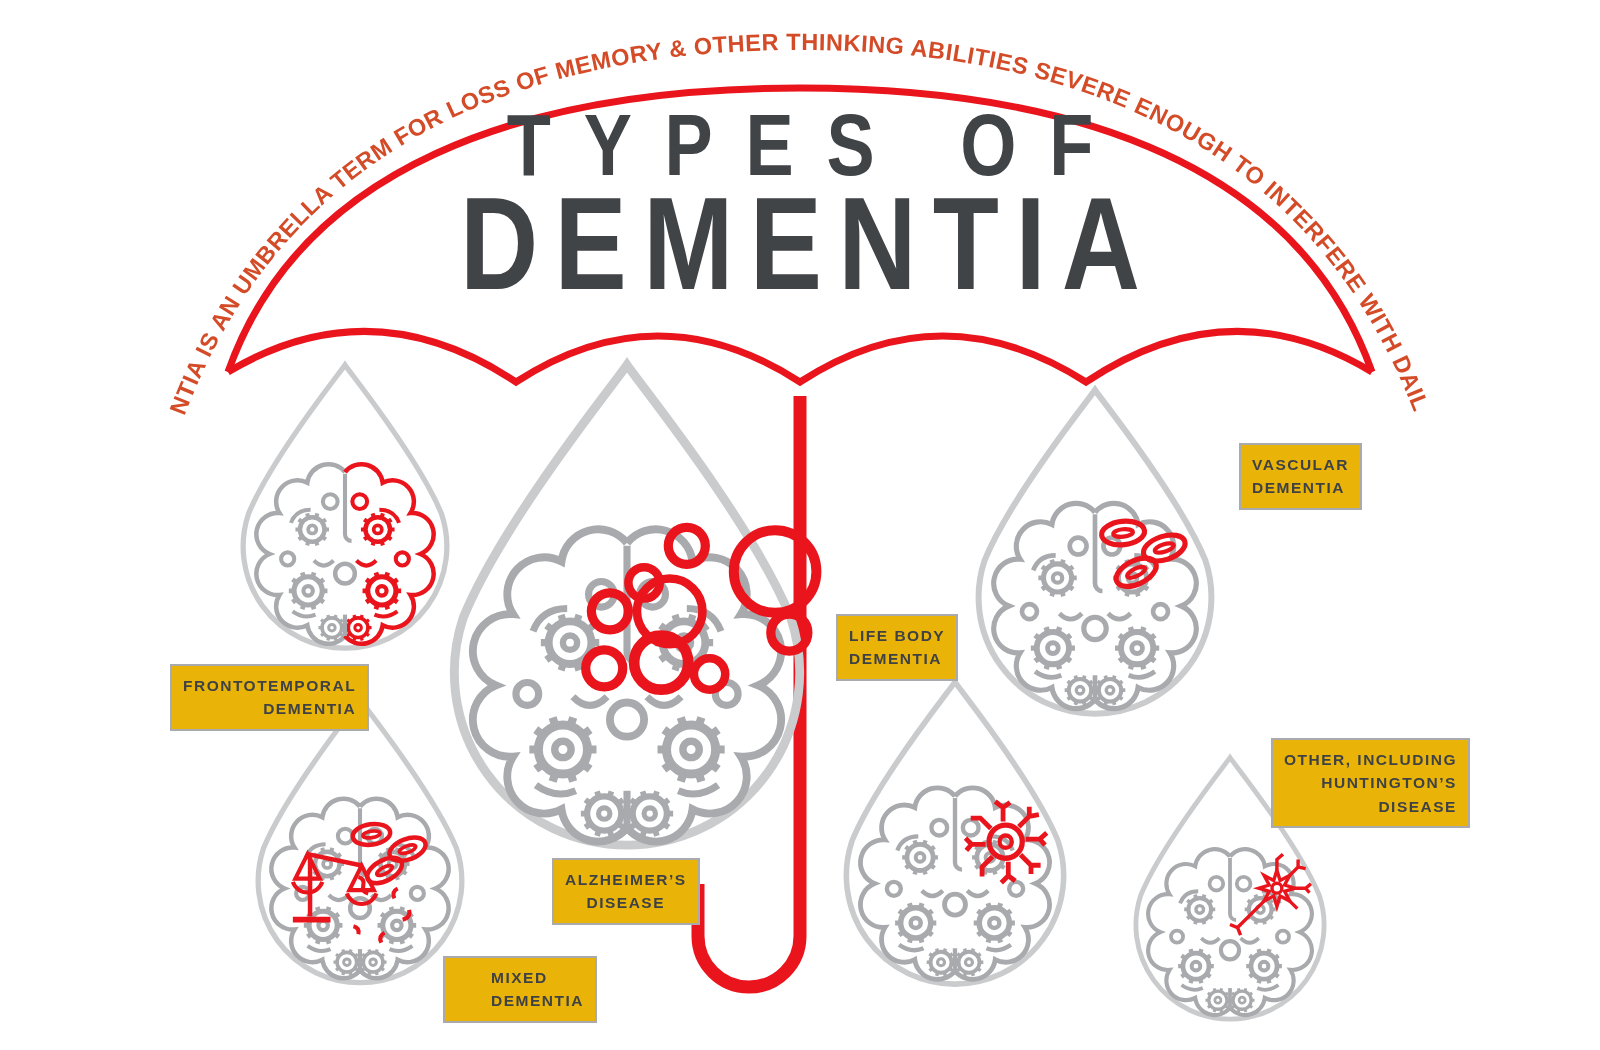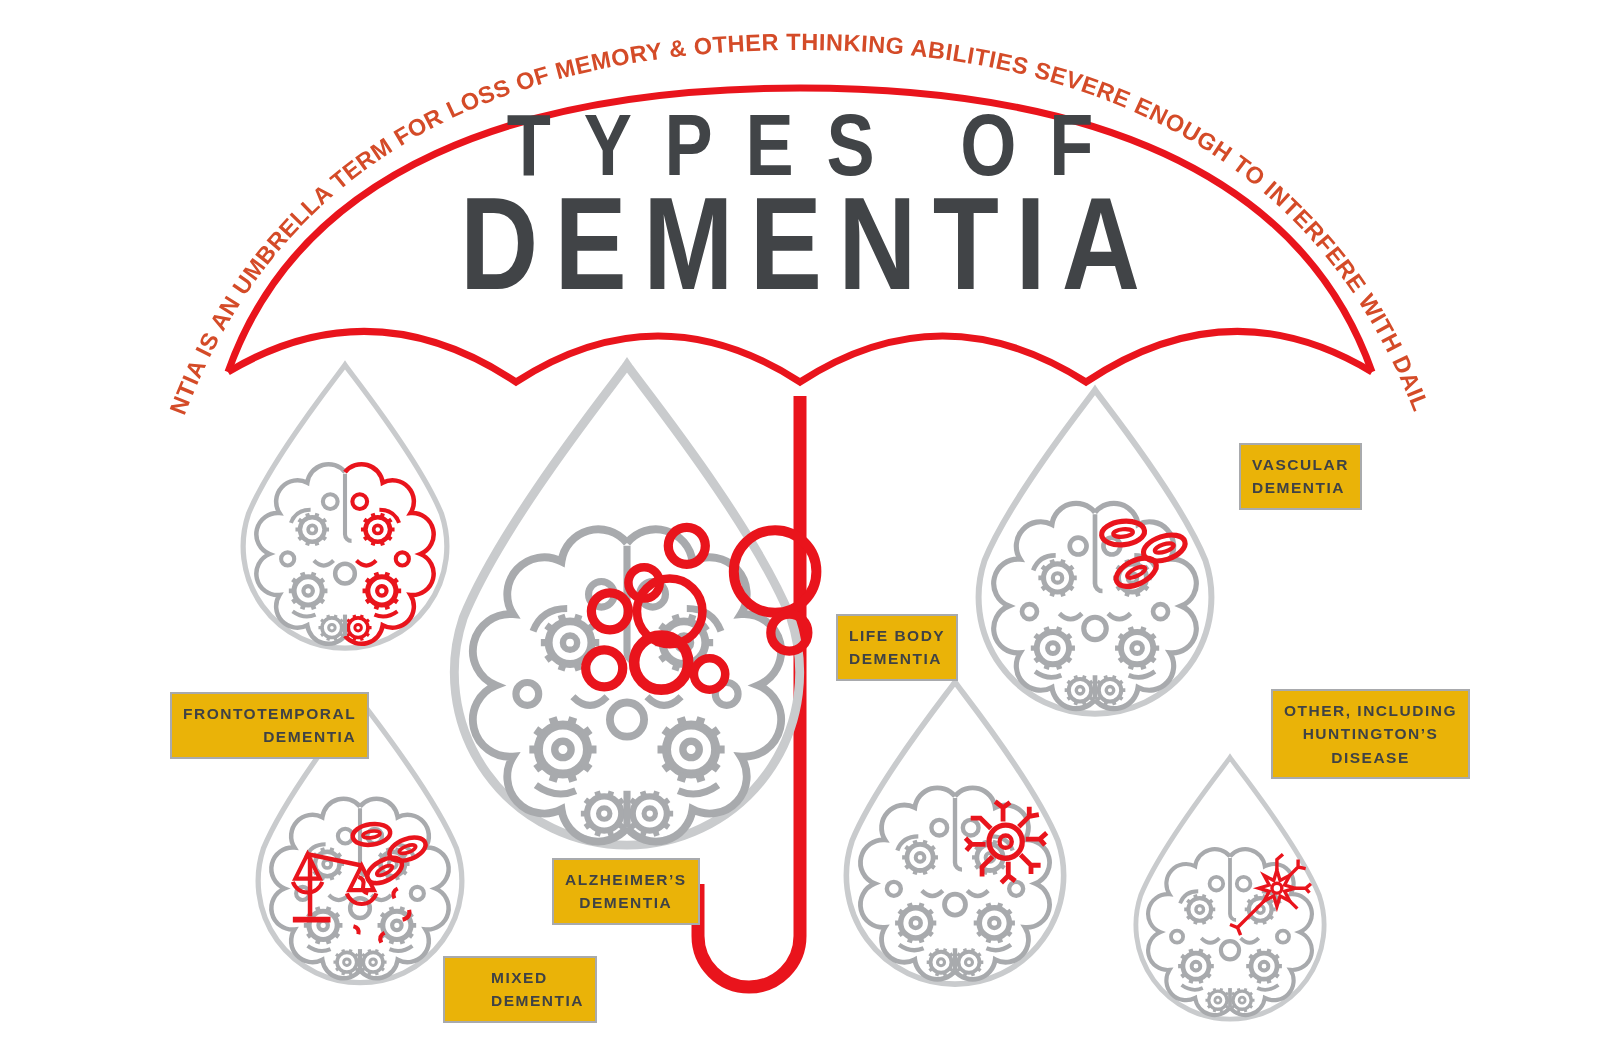--- a/index.html
+++ b/index.html
@@ -22,26 +22,26 @@
          transform:scaleX(0.82);transform-origin:50% 0;}
   .t1{font-size:88px;font-weight:bold;letter-spacing:40px;margin-right:-40px;line-height:82px;}
   .t2{font-size:132px;font-weight:bold;letter-spacing:20px;margin-right:-20px;line-height:116px;margin-top:0px;}
 
   
   .label{
     position:absolute;border:2px solid #a8aaad;background:#eab308;
     padding:8px 11px;font-weight:bold;font-size:15.5px;letter-spacing:1.5px;
     line-height:1.5;color:#3f4245;white-space:pre-line;
   }
-  .lab-frontotemporal{left:170px;top:692px;text-align:right;}
+  .lab-frontotemporal{left:170px;top:664px;text-align:right;}
   .lab-alzheimers{left:552px;top:858px;text-align:center;}
   .lab-mixed{left:443px;top:956px;text-align:left;padding-left:46px;}
   .lab-lewy{left:836px;top:614px;text-align:left;}
   .lab-vascular{left:1239px;top:443px;text-align:left;}
-  .lab-other{left:1271px;top:689px;text-align:center;}
+  .lab-other{left:1271px;top:738px;text-align:right;}
 </style>
 </head>
 <body>
 
 <div class="stage">
 
 <svg class="art" width="1600" height="1050" viewBox="0 0 1600 1050" xmlns="http://www.w3.org/2000/svg">
   <defs>
 
     <g id="gear" fill="none" stroke="currentColor" stroke-linecap="butt">
@@ -202,21 +202,21 @@
 </svg>
 
 <div class="title">
   <div class="t1">TYPES OF</div>
   <div class="t2">DEMENTIA</div>
 </div>
 
 <div class="label lab-frontotemporal">FRONTOTEMPORAL
 DEMENTIA</div>
 <div class="label lab-alzheimers">ALZHEIMER’S
-DEMENTIA</div>
+DISEASE</div>
 <div class="label lab-mixed">MIXED
 DEMENTIA</div>
 <div class="label lab-lewy">LIFE BODY
 DEMENTIA</div>
 <div class="label lab-vascular">VASCULAR
 DEMENTIA</div>
 <div class="label lab-other">OTHER, INCLUDING
 HUNTINGTON’S
 DISEASE</div>
 

